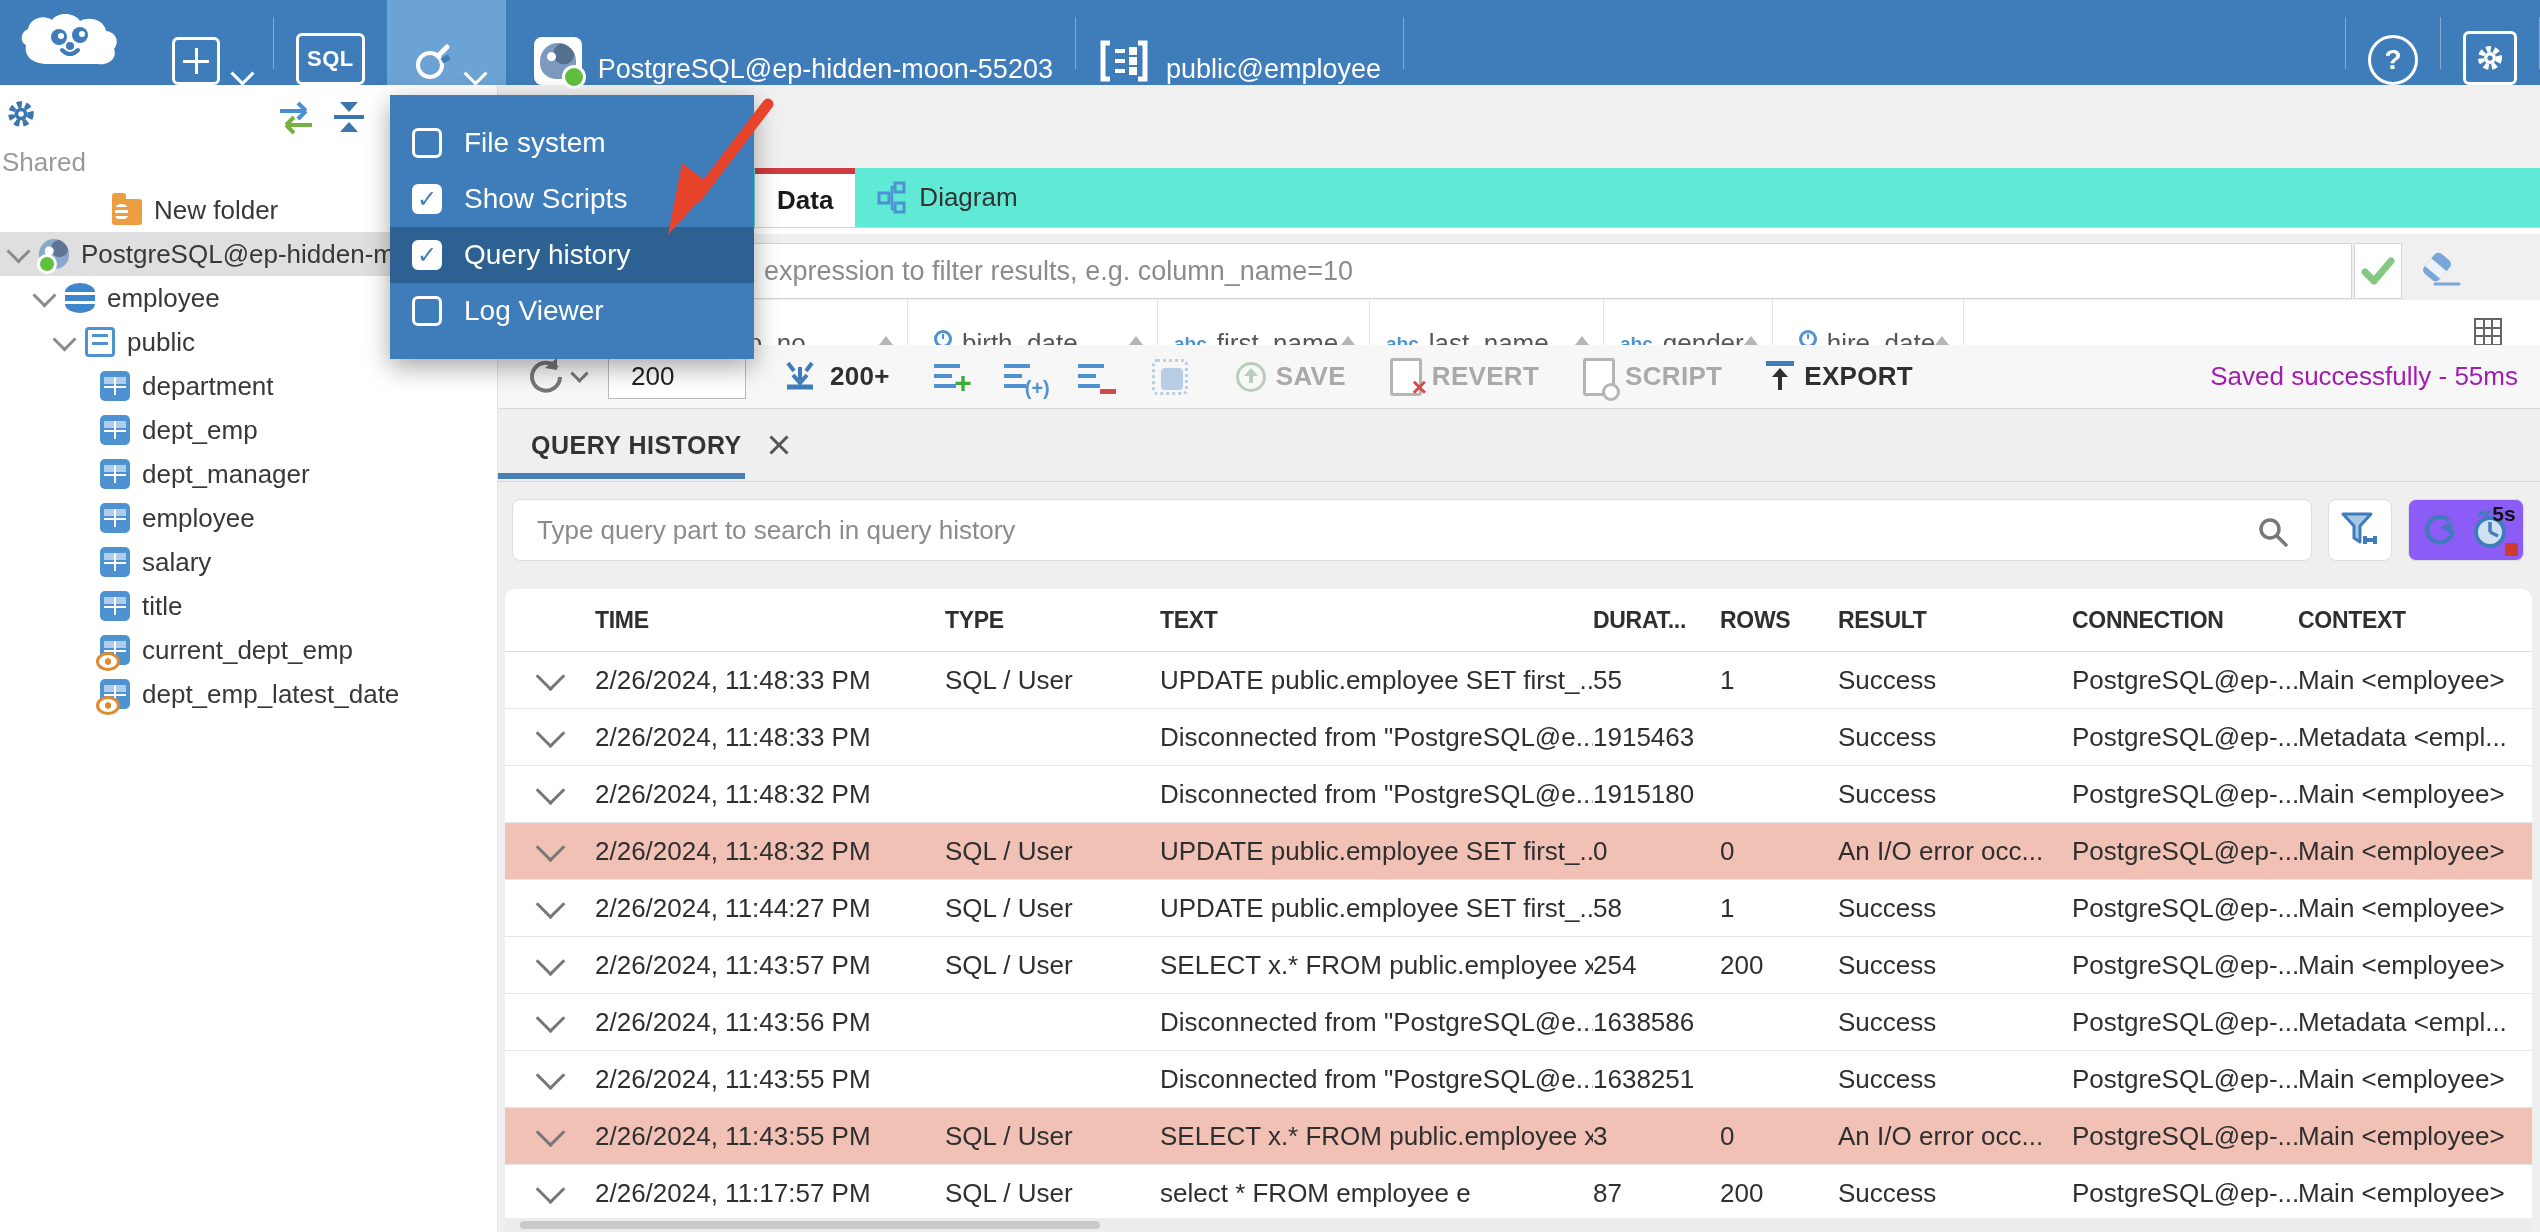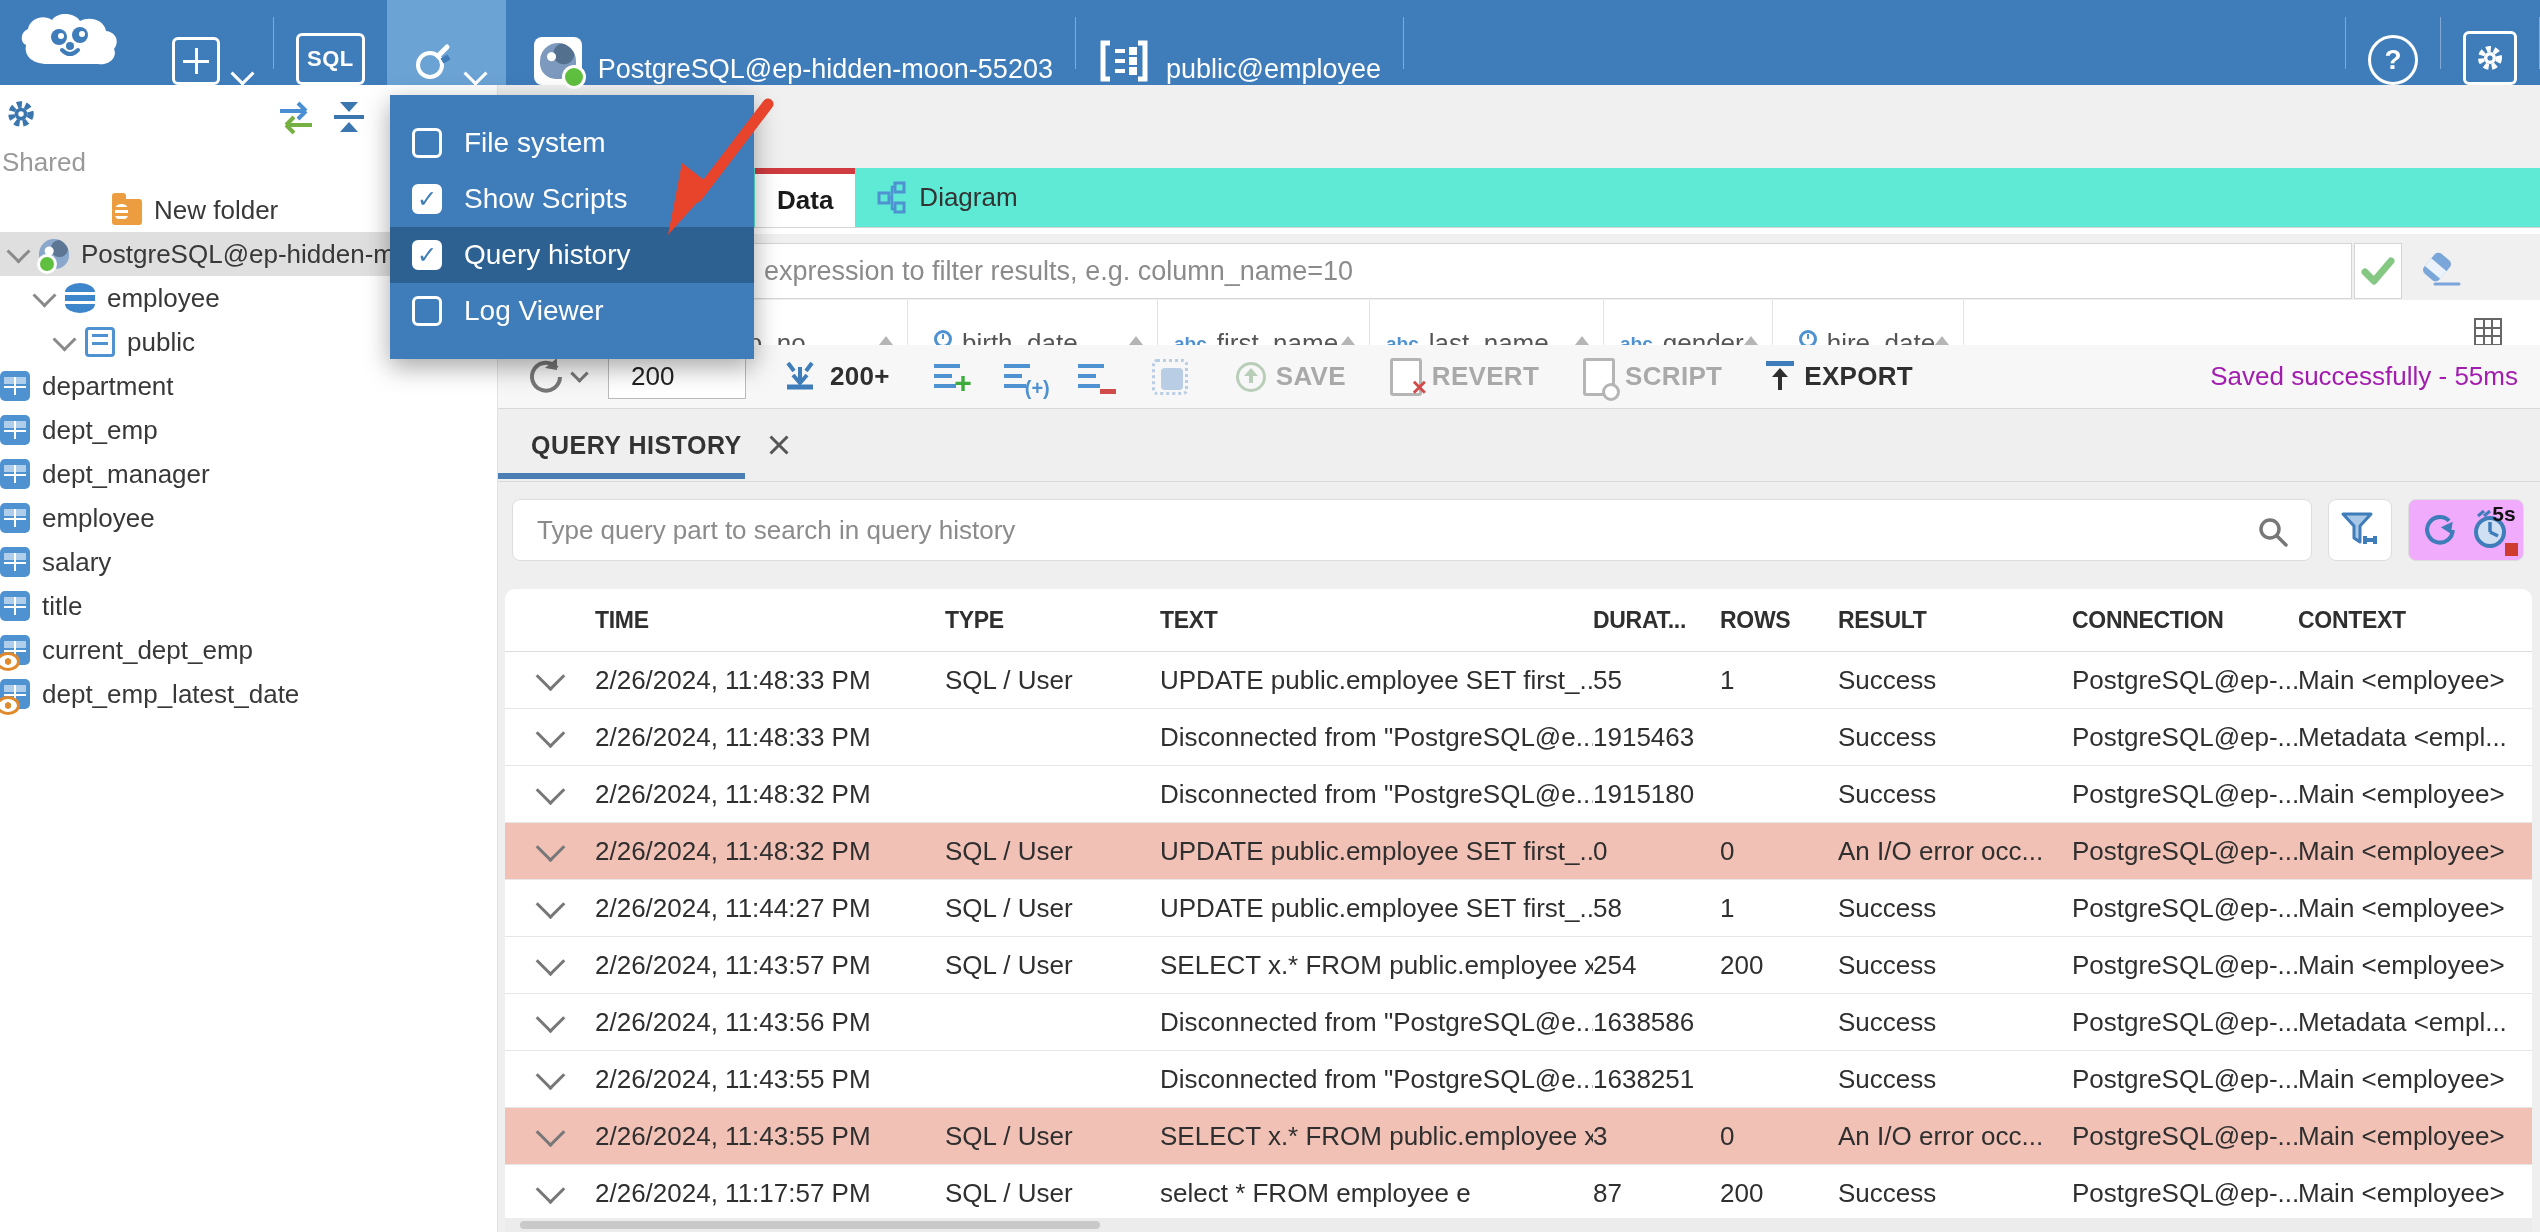--- a/index.html
+++ b/index.html
@@ -57,21 +57,21 @@
   .sb-gear{position:absolute;left:4px;top:2px;}
   .sb-swap{position:absolute;left:276px;top:4px;}
   .sb-collapse{position:absolute;left:330px;top:4px;}
   .sb-section{position:absolute;left:2px;top:62px;color:#999;font-size:26px;}
   .tree{position:absolute;left:0;top:103px;width:100%;}
   .t-row{height:44px;display:flex;align-items:center;white-space:nowrap;overflow:hidden;cursor:pointer;}
   .t-row.sel{background:var(--selected-row,#dfdfdf);}
   .t-row.lvl0{padding-left:10px;}
   .t-row.lvl1{padding-left:36px;}
   .t-row.lvl2{padding-left:56px;}
-  .t-row.lvl3{}
+  .t-row.lvl3{padding-left:100px;}
   .t-row.lvl4{padding-left:112px;}
   .t-chev{width:14px;height:14px;border-right:3px solid #8a8a8a;border-bottom:3px solid #8a8a8a;
           transform:rotate(45deg);margin:-6px 12px 0 0;flex:none;display:none;}
   .t-row.haschev .t-chev{display:block;}
   .t-label{font-size:26px;color:#383838;margin-left:12px;}
   .ico{width:30px;height:30px;position:relative;flex:none;display:inline-block;}
   .ico-folder{background:#eb9d3f;border-radius:3px;height:26px;margin-top:4px;}
   .ico-folder::before{content:"";position:absolute;top:-6px;left:0;width:14px;height:8px;background:#eb9d3f;
       border-radius:3px 3px 0 0;}
   .ico-folder::after{content:"";position:absolute;left:3px;top:5px;width:13px;height:16px;border-radius:50%/30%;
@@ -190,21 +190,21 @@
   .qh-close::after{transform:translate(-50%,-50%) rotate(-45deg);}
   .qh-underline{position:absolute;left:0;top:64px;width:248px;height:6px;background:#4a7fb5;}
   .qh-searchrow{position:absolute;left:0;top:84px;right:0;height:74px;}
   .qh-search{position:absolute;left:15px;top:6px;width:1800px;height:62px;background:#fff;border:1px solid #ddd;
       border-radius:8px;box-sizing:border-box;font-size:26px;color:#333;padding:0 70px 0 24px;font-family:inherit;}
   .qh-search::placeholder{color:#8b8b8b;}
   .qh-search-ico{position:absolute;left:1758px;top:22px;}
   .qh-filterbtn{position:absolute;left:1831px;top:6px;width:64px;height:62px;background:#fff;
       border:1px solid #ddd;border-radius:8px;box-sizing:border-box;display:flex;align-items:center;
       justify-content:center;cursor:pointer;}
-  .qh-refreshgrp{position:absolute;left:1911px;top:6px;width:116px;height:62px;background:#f0abfc;
+  .qh-refreshgrp{position:absolute;left:1911px;top:6px;width:116px;height:62px;background:#8b5cf6;
       border:1px solid #ddd;border-radius:8px;box-sizing:border-box;display:flex;align-items:center;
       justify-content:space-evenly;}
   .qh-5s{position:absolute;right:-2px;top:-6px;font-size:21px;font-weight:700;color:#111;}
   .qh-redsq{position:absolute;right:-4px;bottom:-4px;width:13px;height:13px;background:#cf3b2e;}
   
   .qh-card{position:absolute;left:8px;right:8px;top:180px;bottom:0;background:#fff;border-radius:10px 10px 0 0;
       overflow:hidden;}
   .qh-hrow{display:flex;height:62px;align-items:center;border-bottom:1px solid #ddd;}
   .qh-hcell{font-size:23px;font-weight:700;color:#2f2f2f;letter-spacing:-.3px;white-space:nowrap;}
   .qh-row{display:flex;height:56px;align-items:center;border-bottom:1px solid #e6e6e6;background:#fff;}

